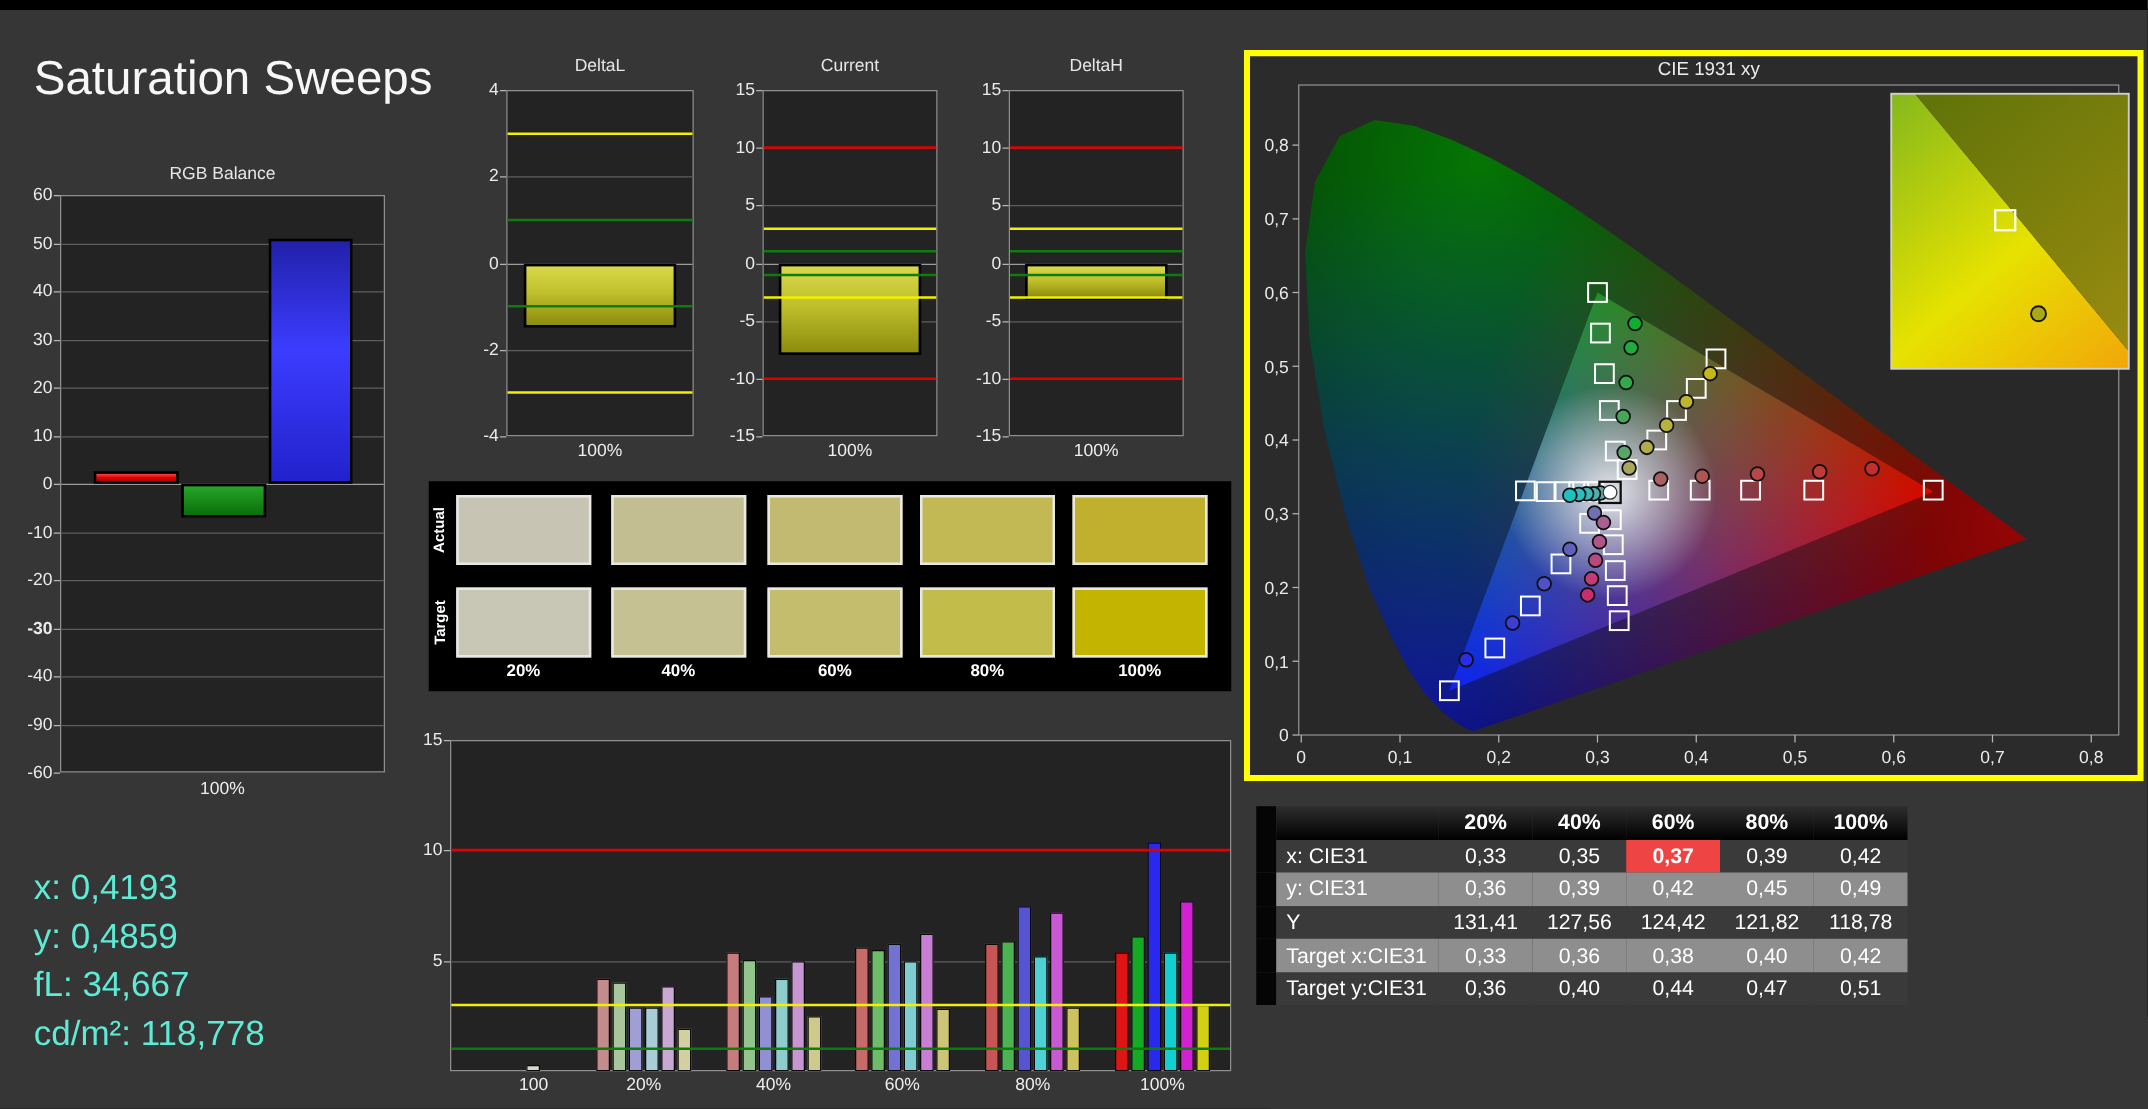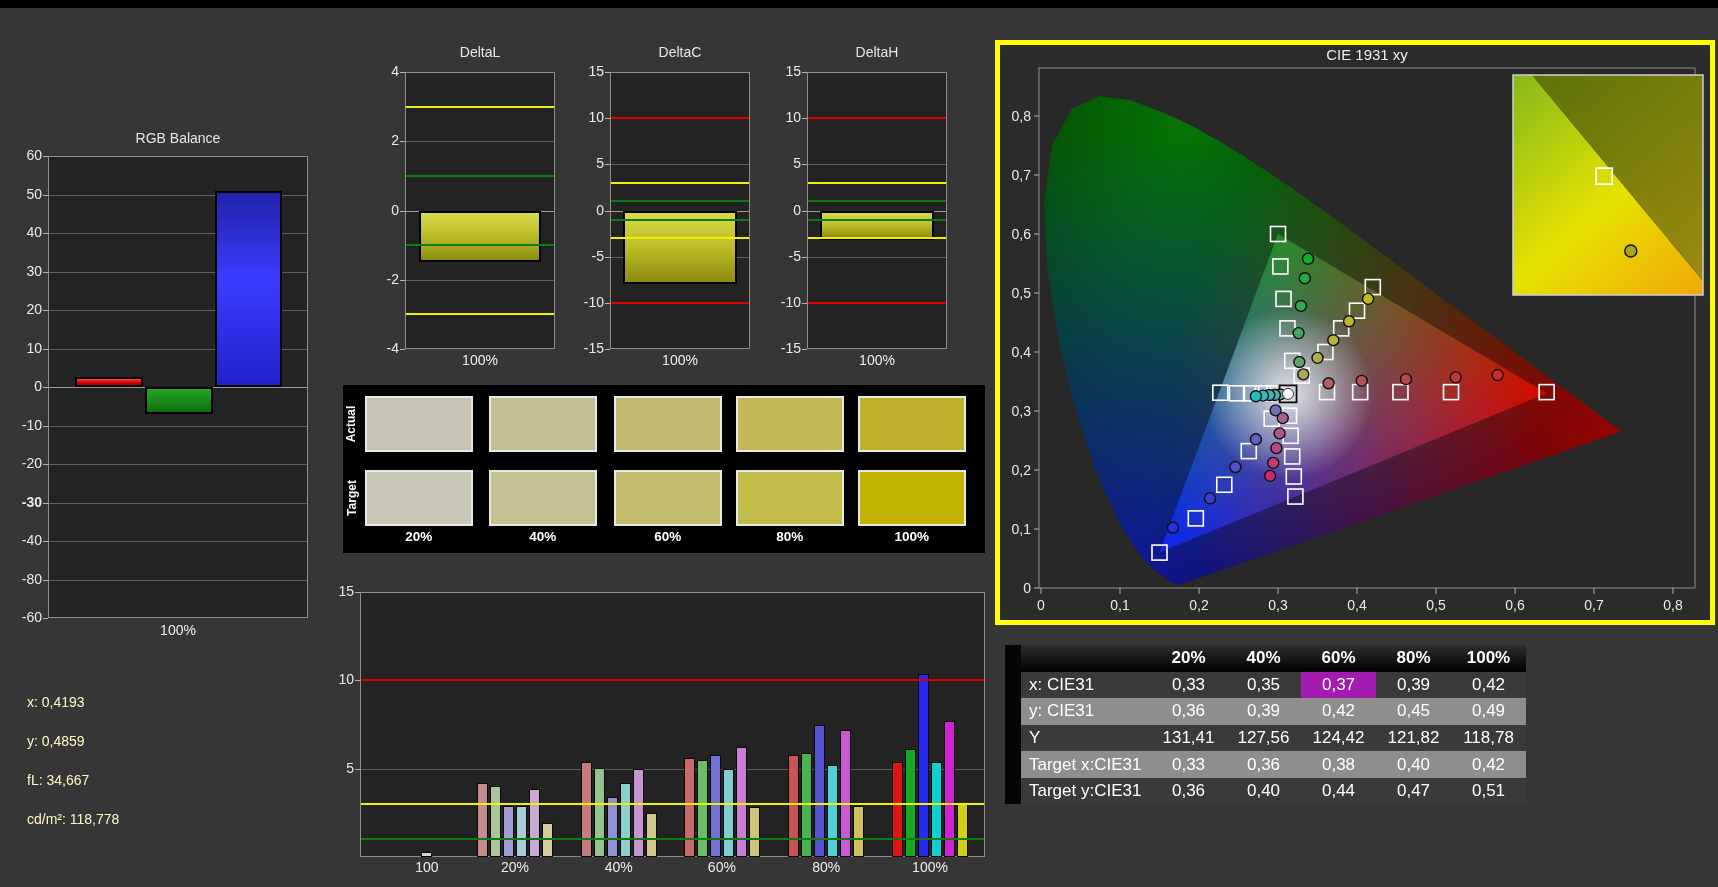--- a/index.html
+++ b/index.html
@@ -1,21 +1,21 @@
 <!DOCTYPE html>
 <html><head>
 <meta charset="utf-8">
 <style>
   html,body{margin:0;padding:0;background:#1a1a1a}
   #app{position:relative;width:1718px;height:887px;background:#363636;overflow:hidden;
        font-family:"Liberation Sans",sans-serif;color:#f0f0f0}
   .topstrip{position:absolute;left:0;top:0;width:1718px;height:8px;background:#000}
   .page-title{position:absolute;left:27px;top:42px;font-size:38px;font-weight:300;color:#f7f7f7}
   .cr-title{position:absolute;left:27px;top:643px;font-size:28px;font-weight:400;color:#f5f5f5}
-  .cr-line{position:absolute;left:27px;font-size:14px;color:#fef9c3}
+  .cr-line{position:absolute;left:27px;font-size:28px;color:#5eead4}
   .plot{position:absolute;background:#232323;border:1px solid #8f8f8f;box-sizing:border-box}
   .ctitle{position:absolute;font-size:14px;color:#e6e6e6;text-align:center}
   .tick{position:absolute;font-size:14px;color:#eaeaea;text-align:right}
   .tickmark{position:absolute;background:#b5b5b5}
   .xlab{position:absolute;font-size:14px;color:#eeeeee;text-align:center}
   .hline{position:absolute;height:1px}
   .limit{position:absolute;height:2px}
   .bar{position:absolute;border:2px solid #000;box-sizing:border-box}
   .debar{position:absolute;border:1px solid #0a0a0a;box-sizing:border-box}
   .grad-red{background:linear-gradient(180deg,#ff4545,#e00505 50%,#a30000)}
@@ -31,20 +31,21 @@
   svg text{font-family:"Liberation Sans",sans-serif}
   #table{position:absolute;left:1005px;top:645px;width:521px;height:186px;font-size:17px}
   .trow{display:flex;width:100%}
   .tcell{display:flex;align-items:center;justify-content:center;box-sizing:border-box;color:#fff;white-space:nowrap}
 </style>
 </head>
 <body>
 
 <div id="app">
   <div class="topstrip"></div>
+  <div class="page-title">Saturation Sweeps</div>
 
   <div class="cr-line" style="top:694px">x: 0,4193</div>
   <div class="cr-line" style="top:733px">y: 0,4859</div>
   <div class="cr-line" style="top:772px">fL: 34,667</div>
   <div class="cr-line" style="top:811px">cd/m²: 118,778</div>
 
   <div id="swatch-panel">
       <div class="rowlab" style="left: 0px; top: 11px; height: 56px;">
         <span>Actual</span>
       </div>
@@ -230,21 +231,21 @@
         <div class="tcell" style="height: 100%; background: linear-gradient(rgb(46, 46, 46), rgb(0, 0, 0)); font-weight: 700; width: 75px;">40%</div>
         <div class="tcell" style="height: 100%; background: linear-gradient(rgb(46, 46, 46), rgb(0, 0, 0)); font-weight: 700; width: 75px;">60%</div>
         <div class="tcell" style="height: 100%; background: linear-gradient(rgb(46, 46, 46), rgb(0, 0, 0)); font-weight: 700; width: 75px;">80%</div>
         <div class="tcell" style="height: 100%; background: linear-gradient(rgb(46, 46, 46), rgb(0, 0, 0)); font-weight: 700; width: 75px;">100%</div>
       </div>
       <div class="trow" style="height: 26.5714px;">
         <div class="tcell" style="width: 16px; background: rgb(5, 5, 5); height: 100%;"></div>
         <div class="tcell" style="height: 100%; background: rgb(58, 58, 58); font-weight: 400; width: 130px; justify-content: flex-start; padding-left: 8px;">x: CIE31</div>
         <div class="tcell" style="height: 100%; background: rgb(58, 58, 58); font-weight: 400; width: 75px;">0,33</div>
         <div class="tcell" style="height: 100%; background: rgb(58, 58, 58); font-weight: 400; width: 75px;">0,35</div>
-        <div class="tcell" style="height: 100%; background: #a21caf; font-weight: 400; width: 75px;">0,37</div>
+        <div class="tcell" style="height: 100%; background: #ef4444; font-weight: 700; width: 75px;">0,37</div>
         <div class="tcell" style="height: 100%; background: rgb(58, 58, 58); font-weight: 400; width: 75px;">0,39</div>
         <div class="tcell" style="height: 100%; background: rgb(58, 58, 58); font-weight: 400; width: 75px;">0,42</div>
       </div>
       <div class="trow" style="height: 26.5714px; border-radius: 13px;">
         <div class="tcell" style="width: 16px; background: rgb(5, 5, 5); height: 100%;"></div>
         <div class="tcell" style="height: 100%; background: rgb(142, 142, 142); font-weight: 400; width: 130px; justify-content: flex-start; padding-left: 8px;">y: CIE31</div>
         <div class="tcell" style="height: 100%; background: rgb(142, 142, 142); font-weight: 400; width: 75px;">0,36</div>
         <div class="tcell" style="height: 100%; background: rgb(142, 142, 142); font-weight: 400; width: 75px;">0,39</div>
         <div class="tcell" style="height: 100%; background: rgb(142, 142, 142); font-weight: 400; width: 75px;">0,42</div>
         <div class="tcell" style="height: 100%; background: rgb(142, 142, 142); font-weight: 400; width: 75px;">0,45</div>
@@ -309,21 +310,21 @@
     <div class="tick" style="left: 2px; top: 378px; width: 40px;">0</div>
     <div class="tickmark" style="left: 43px; top: 387px; width: 5px; height: 1px;"></div>
     <div class="tick" style="left: 2px; top: 416.5px; width: 40px;">-10</div>
     <div class="tickmark" style="left: 43px; top: 425.5px; width: 5px; height: 1px;"></div>
     <div class="tick" style="left: 2px; top: 455px; width: 40px;">-20</div>
     <div class="tickmark" style="left: 43px; top: 464px; width: 5px; height: 1px;"></div>
     <div class="tick" style="left: 2px; top: 493.5px; width: 40px; font-weight: bold;">-30</div>
     <div class="tickmark" style="left: 43px; top: 502.5px; width: 5px; height: 1px;"></div>
     <div class="tick" style="left: 2px; top: 532px; width: 40px;">-40</div>
     <div class="tickmark" style="left: 43px; top: 541px; width: 5px; height: 1px;"></div>
-    <div class="tick" style="left: 2px; top: 570.5px; width: 40px;">-80</div>
+    <div class="tick" style="left: 2px; top: 570.5px; width: 40px;">-90</div>
     <div class="tickmark" style="left: 43px; top: 579.5px; width: 5px; height: 1px;"></div>
     <div class="tick" style="left: 2px; top: 609px; width: 40px;">-60</div>
     <div class="tickmark" style="left: 43px; top: 618px; width: 5px; height: 1px;"></div>
     <div class="xlab" style="left: 48px; top: 622px; width: 260px;">100%</div>
     <div class="ctitle" style="left: 405px; top: 44px; width: 150px;">DeltaL</div>
     <div class="plot" style="left: 405px; top: 72px; width: 150px; height: 277px;"></div>
     <div class="hline" style="left: 406px; top: 141.25px; width: 148px; background: rgb(94, 94, 94);"></div>
     <div class="hline" style="left: 406px; top: 210.5px; width: 148px; background: rgb(156, 156, 156);"></div>
     <div class="hline" style="left: 406px; top: 279.75px; width: 148px; background: rgb(94, 94, 94);"></div>
     <div class="bar grad-olive" style="left: 419.25px; top: 210.5px; width: 121.5px; height: 51.9375px;"></div>
@@ -335,21 +336,21 @@
     <div class="tickmark" style="left: 400px; top: 72px; width: 5px; height: 1px;"></div>
     <div class="tick" style="left: 359px; top: 132.25px; width: 40px;">2</div>
     <div class="tickmark" style="left: 400px; top: 141.25px; width: 5px; height: 1px;"></div>
     <div class="tick" style="left: 359px; top: 201.5px; width: 40px;">0</div>
     <div class="tickmark" style="left: 400px; top: 210.5px; width: 5px; height: 1px;"></div>
     <div class="tick" style="left: 359px; top: 270.75px; width: 40px;">-2</div>
     <div class="tickmark" style="left: 400px; top: 279.75px; width: 5px; height: 1px;"></div>
     <div class="tick" style="left: 359px; top: 340px; width: 40px;">-4</div>
     <div class="tickmark" style="left: 400px; top: 349px; width: 5px; height: 1px;"></div>
     <div class="xlab" style="left: 405px; top: 352px; width: 150px;">100%</div>
-    <div class="ctitle" style="left: 610px; top: 44px; width: 140px;">DeltaC</div>
+    <div class="ctitle" style="left: 610px; top: 44px; width: 140px;">Current</div>
     <div class="plot" style="left: 610px; top: 72px; width: 140px; height: 277px;"></div>
     <div class="hline" style="left: 611px; top: 118.167px; width: 138px; background: rgb(94, 94, 94);"></div>
     <div class="hline" style="left: 611px; top: 164.333px; width: 138px; background: rgb(94, 94, 94);"></div>
     <div class="hline" style="left: 611px; top: 210.5px; width: 138px; background: rgb(156, 156, 156);"></div>
     <div class="hline" style="left: 611px; top: 256.667px; width: 138px; background: rgb(94, 94, 94);"></div>
     <div class="hline" style="left: 611px; top: 302.833px; width: 138px; background: rgb(94, 94, 94);"></div>
     <div class="bar grad-olive" style="left: 623.3px; top: 210.5px; width: 113.4px; height: 73.8667px;"></div>
     <div class="limit" style="left: 611px; top: 117.167px; width: 138px; background: rgb(224, 0, 0);"></div>
     <div class="limit" style="left: 611px; top: 301.833px; width: 138px; background: rgb(224, 0, 0);"></div>
     <div class="limit" style="left: 611px; top: 181.8px; width: 138px; background: rgb(240, 240, 0);"></div>

